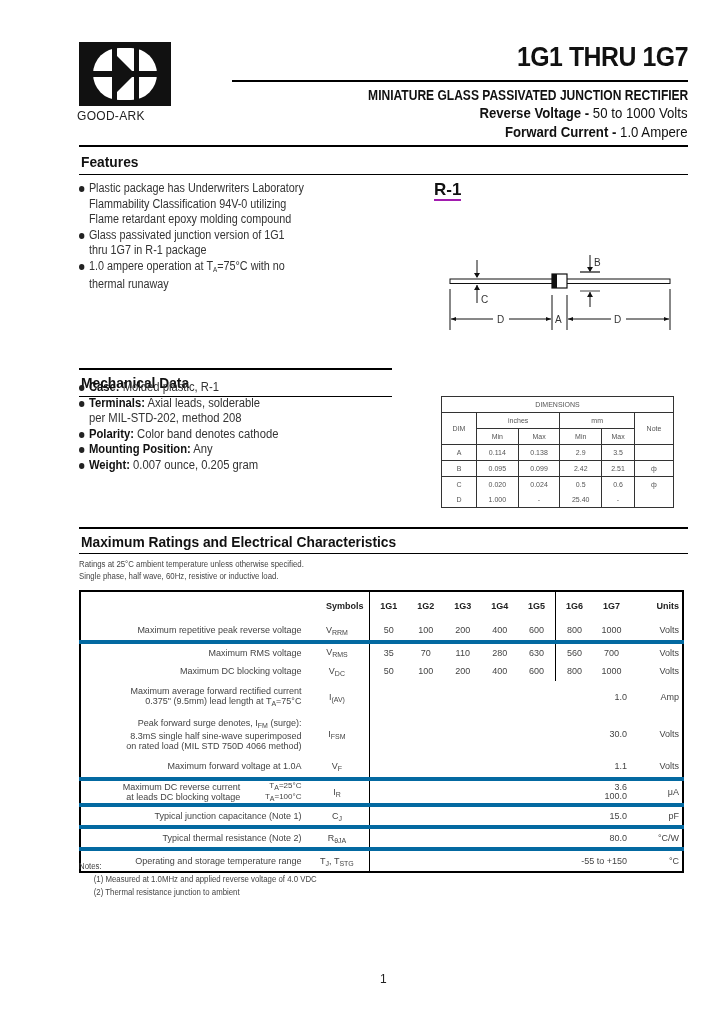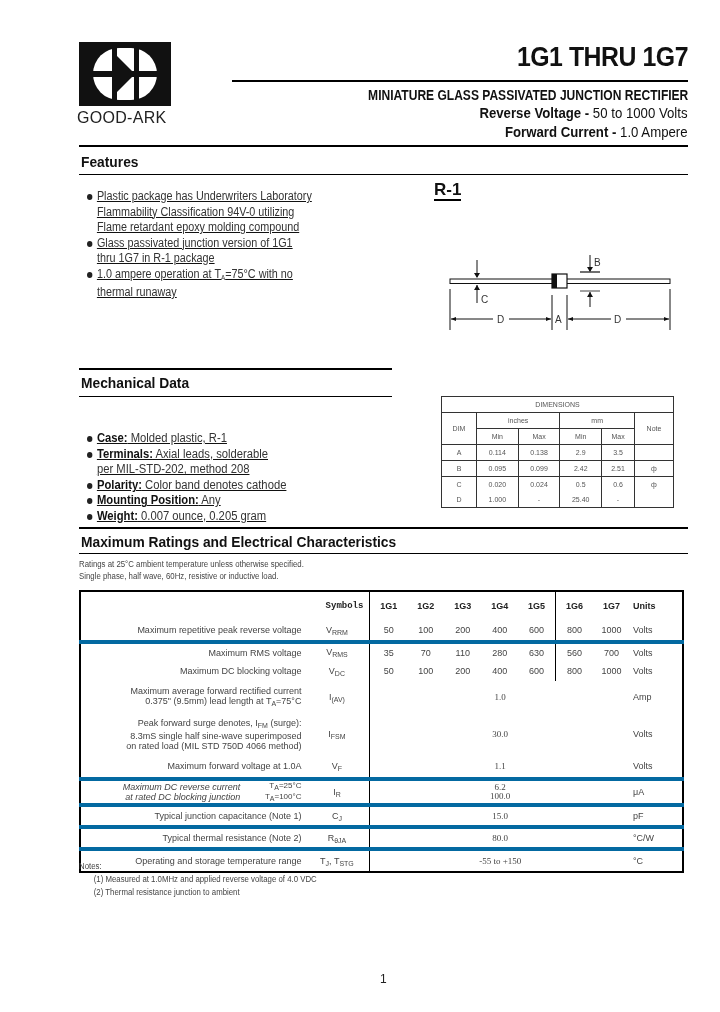--- a/index.html
+++ b/index.html
@@ -1,56 +1,56 @@
 <!DOCTYPE html>
 <html><head>
 <meta charset="utf-8">
 <style>
   html,body{margin:0;padding:0;background:#fff;}
   body{width:720px;height:1012px;position:relative;overflow:hidden;font-family:"Liberation Sans",sans-serif;color:#111;}
   .abs{position:absolute;}
   
   #logo{left:79px;top:42px;width:92px;height:64px;}
-  #logo-text{left:77px;top:109px;font-size:16px;letter-spacing:0.3px;color:#222;}
+  #logo-text{left:77px;top:109px;font-size:12px;letter-spacing:0.3px;color:#222;}
   #part-title{right:32px;top:42px;font-size:27px;font-weight:bold;letter-spacing:-0.5px;transform:scaleX(0.92);transform-origin:right top;}
   #hr-title{left:232px;top:80px;width:456px;height:2px;background:#000;}
   #subtitle{right:32px;top:87px;font-size:14px;font-weight:bold;transform:scaleX(0.86);transform-origin:right top;white-space:nowrap;}
   .spec-line{right:32px;font-size:15px;white-space:nowrap;transform:scaleX(0.88);transform-origin:right top;}
   .spec-line b{font-weight:bold;}
   #spec-rv{top:104px;}
   #spec-fc{top:123px;}
   .rule-thick{height:2px;background:#000;}
   .rule-thin{height:1px;background:#000;}
   .section-head{font-size:15px;font-weight:bold;transform:scaleX(0.92);transform-origin:left top;white-space:nowrap;}
-  ul.bullets{list-style:none;margin:8px;padding:0;text-decoration:underline;}
+  ul.bullets{list-style:none;margin:0;padding:0;}
   ul.bullets li{position:relative;padding-left:11px;font-size:12px;line-height:15.5px;color:#333;transform:scaleX(0.9);transform-origin:left top;white-space:nowrap;}
   ul.bullets li:before{content:"";position:absolute;left:0;top:5px;width:6px;height:6px;border-radius:50%;background:#222;}
   ul.bullets li .cont{display:block;}
   ul.mech li{line-height:15.6px;font-size:12.5px;}
   ul.mech li b{color:#111;}
   sub{font-size:7px;vertical-align:-2px;}
   
-  #r1-label{left:434px;top:181px;font-size:17px;font-weight:bold;border-bottom:2px solid #000000;line-height:17px;padding-bottom:1px;}
+  #r1-label{left:434px;top:181px;font-size:17px;font-weight:bold;border-bottom:2px solid #a21caf;line-height:17px;padding-bottom:1px;}
   #r1-diagram{left:445px;top:255px;width:230px;height:75px;}
   
   #dim-table{left:441px;top:396px;width:233px;border-collapse:collapse;font-size:7px;color:#555;}
   #dim-table td,#dim-table th{border:1px solid #333;text-align:center;font-weight:normal;height:15px;padding:0;}
   #dim-table .nob{border-top:none;border-bottom:none;}
   
   #ratings-note{left:79px;top:558px;font-size:8.5px;line-height:12px;color:#444;transform:scaleX(0.92);transform-origin:left top;white-space:nowrap;}
   #rt{left:79px;top:590px;width:605px;border-collapse:collapse;font-size:9px;color:#444;border:2px solid #000;}
   #rt td{padding:0 3px;vertical-align:middle;}
   #rt .c-desc{width:218px;text-align:right;line-height:10px;}
   #rt .c-sym{width:56px;text-align:center;border-right:1px solid #000;}
   #rt .c-val{width:31px;text-align:center;}
   #rt .c-g6{border-left:1px solid #000;}
-  #rt .c-unit{width:46px;text-align:left;}
+  #rt .c-unit{width:46px;text-align:right;}
   #rt tr.hdr td{font-weight:bold;color:#222;height:28px;font-size:9px;}
   #rt tr.bt td{border-top:4px solid #0369a1;}
-  #rt .merged{text-align:center;font-family:Liberation Serif, serif;}
+  #rt .merged{text-align:right;}
   #rt .cond{display:inline-block;margin-left:22px;font-size:8px;line-height:9px;vertical-align:middle;}
   #notes{left:79px;top:860px;font-size:8.5px;color:#444;line-height:13px;transform:scaleX(0.92);transform-origin:left top;white-space:nowrap;}
   #notes .n{padding-left:16px;}
   #page-num{left:380px;top:972px;font-size:12px;color:#222;}
 </style>
 </head>
 <body>
 
 <svg class="abs" id="logo" viewBox="0 0 92 64">
   <rect x="0" y="0" width="92" height="64" fill="#111"></rect>
@@ -128,21 +128,21 @@
     <line x1="181" y1="64" x2="224" y2="64" stroke="#111"></line>
   <path d="M123 64 L128 62 L128 66Z" fill="#111"></path>
     <path d="M224 64 L219 62 L219 66Z" fill="#111"></path>
   <text x="169" y="68" font-size="10" fill="#333">D</text>
 </svg>
 
 <div class="abs rule-thick" style="left:79px;top:368px;width:313px;"></div>
 <div class="abs section-head" style="left:81px;top:374px;">Mechanical Data</div>
 <div class="abs rule-thin" style="left:79px;top:396px;width:313px;"></div>
 
-<ul class="abs bullets mech" style="left:79px;top:423px;">
+<ul class="abs bullets mech" style="left:79px;top:380px;">
   <li><b>Case:</b><span> Molded plastic, R-1</span></li>
   <li><b>Terminals:</b><span> Axial leads, solderable</span><span class="cont">per MIL-STD-202,  method 208</span></li>
   <li><b>Polarity:</b><span> Color band denotes cathode</span></li>
   <li><b>Mounting Position:</b><span> Any</span></li>
   <li><b>Weight:</b><span> 0.007 ounce, 0.205 gram</span></li>
 </ul>
 
 <table class="abs" id="dim-table">
   <tbody>
       <tr>
@@ -200,21 +200,21 @@
 <div class="abs rule-thin" style="left:79px;top:553px;width:609px;"></div>
 <div class="abs" id="ratings-note">
   <div>Ratings at 25°C ambient temperature unless otherwise specified.</div>
   <div>Single phase, half wave, 60Hz, resistive or inductive load.</div>
 </div>
 
 <table class="abs" id="rt">
   <tbody>
       <tr class="hdr">
     <td class="c-desc"></td>
-    <td class="c-sym" style="text-align:right;padding-right:6px;font-family:Liberation Mono, monospace;">Symbols</td>
+    <td class="c-sym" style="text-align:right;padding-right:6px;">Symbols</td>
     <td class="c-val">1G1</td>
     <td class="c-val">1G2</td>
     <td class="c-val">1G3</td>
     <td class="c-val">1G4</td>
     <td class="c-val">1G5</td>
     <td class="c-val c-g6">1G6</td>
     <td class="c-val">1G7</td>
     <td class="c-unit">Units</td>
   </tr>
 
@@ -280,32 +280,32 @@
 
   <tr style="height:24px">
     <td class="c-desc">Maximum forward voltage at 1.0A</td>
     <td class="c-sym"><span>V</span><sub>F</sub></td>
     <td class="merged" colspan="7">1.1</td>
     <td class="c-unit">Volts</td>
   </tr>
 
   <tr class="bt" style="height:25px">
     <td class="c-desc">
-      <div style="display:inline-block;vertical-align:middle;font-style:italic;">
+      <div style="display:inline-block;vertical-align:middle;">
         <div>Maximum DC reverse current</div>
-        <div>at rated DC blocking junction</div>
+        <div>at leads DC blocking voltage</div>
       </div>
       <div class="cond">
         <div><span>T</span><sub>A</sub><span>=25°C</span></div>
         <div><span>T</span><sub>A</sub><span>=100°C</span></div>
       </div>
     </td>
     <td class="c-sym"><span>I</span><sub>R</sub></td>
     <td class="merged" colspan="7" style="line-height:9px;">
-      <div>6.2</div>
+      <div>3.6</div>
       <div>100.0</div>
     </td>
     <td class="c-unit">μA</td>
   </tr>
 
   <tr class="bt" style="height:22px">
     <td class="c-desc">Typical junction capacitance (Note 1)</td>
     <td class="c-sym"><span>C</span><sub>J</sub></td>
     <td class="merged" colspan="7">15.0</td>
     <td class="c-unit">pF</td>

